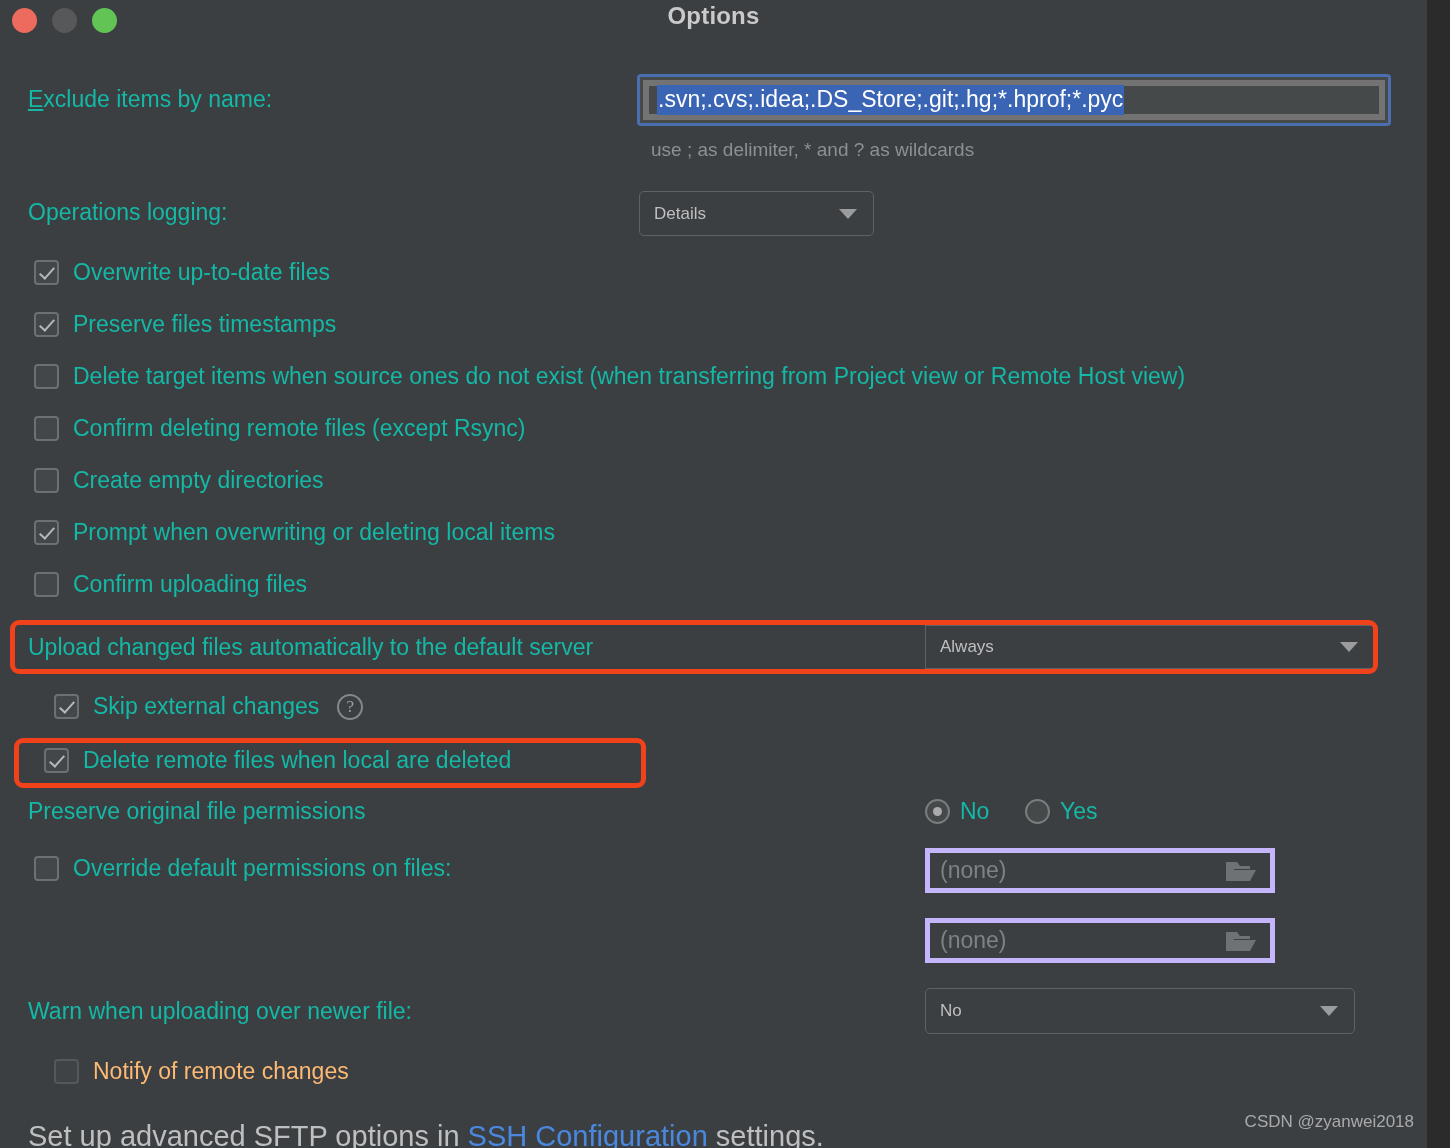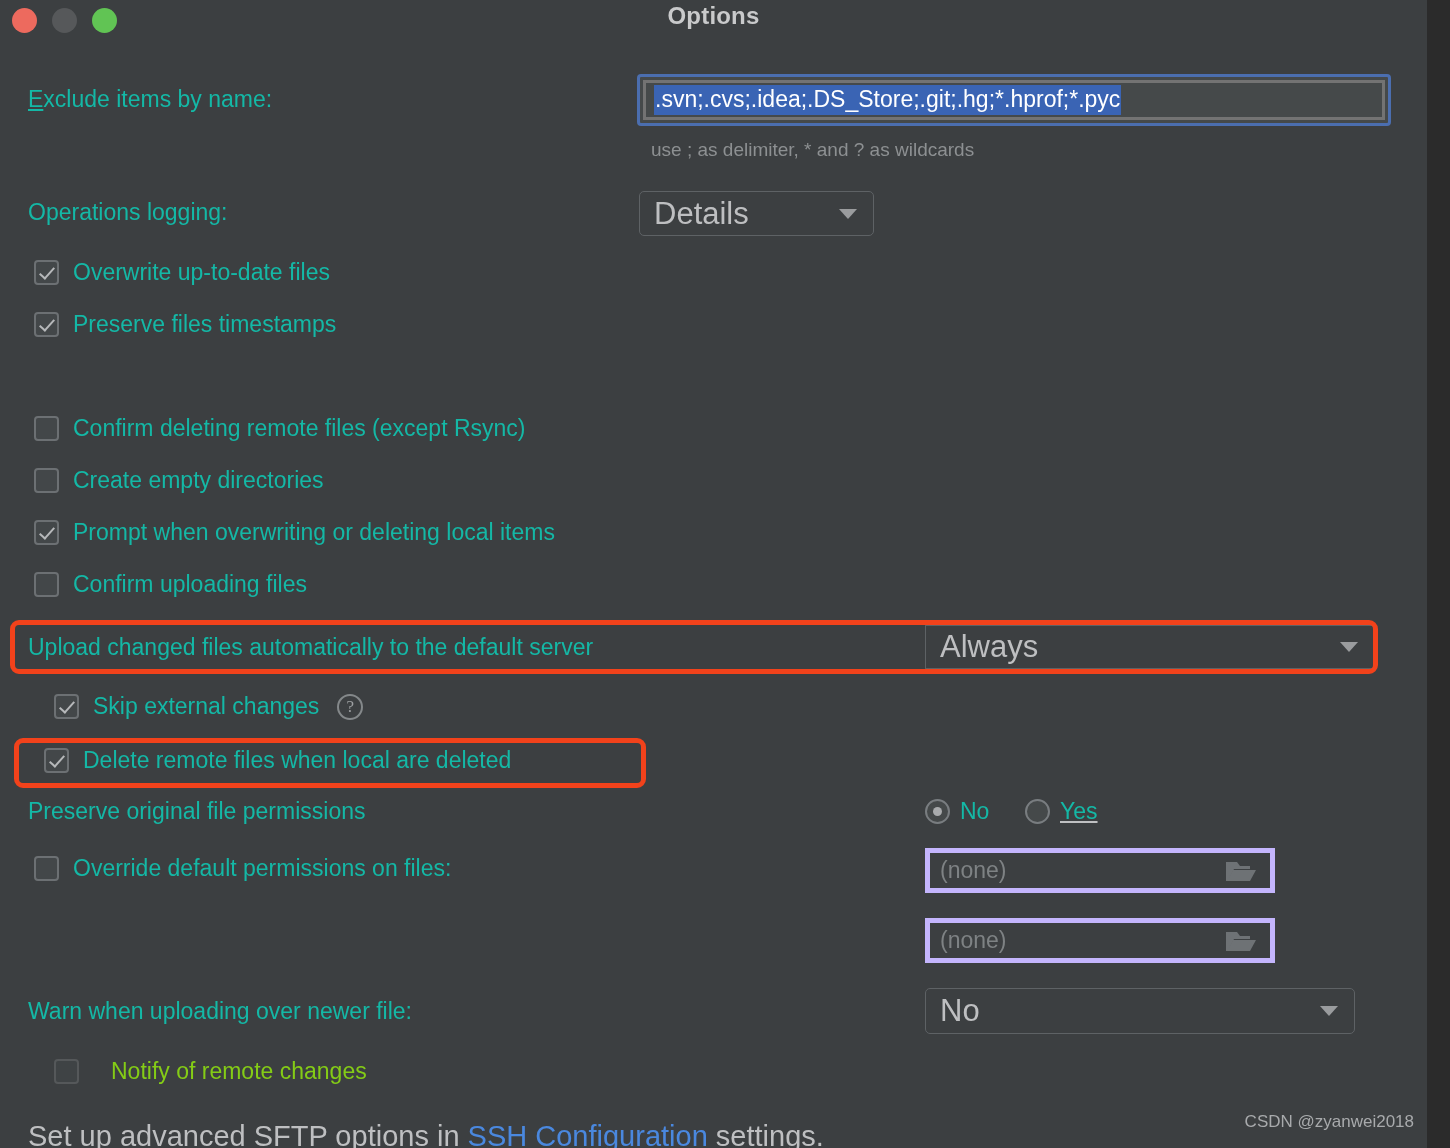--- a/index.html
+++ b/index.html
@@ -60,21 +60,21 @@
     color: #C9CACB;
     letter-spacing: 0.2px;
   }
 
   
   .label {
     font-size: 23px;
     color: #14b8a6;
     white-space: nowrap;
   }
-  .label.dim { color: #84cc16; margin-left: 18px; }
+  .label.dim { color: #fdba74; }
   .hint {
     font-size: 19px;
     color: #8D9092;
   }
 
   .mnemonic { text-decoration: underline; }
 
   
   #exclude-field-wrap {
     position: absolute;
@@ -82,21 +82,21 @@
     width: 754px; height: 52px;
     border: 3px solid #4B6EAF;
     border-radius: 4px;
     box-sizing: border-box;
     background: #45494A;
     padding: 3px;
   }
   #exclude-field {
     width: 100%; height: 100%;
     background: #45494A;
-    border: 3px solid #737373;
+    border: 6px solid #737373;
     box-sizing: border-box;
     display: flex;
     align-items: center;
     padding-left: 8px;
   }
   #exclude-value {
     font-size: 23px;
     background: #3A64B4;
     color: #FFFFFF;
     padding: 1px 1px 2px 1px;
@@ -108,21 +108,21 @@
   .combo {
     position: absolute;
     background: #3C3F41;
     border: 1px solid #5E6265;
     border-radius: 5px;
     box-sizing: border-box;
     display: flex;
     align-items: center;
   }
   .combo .combo-value {
-    font-size: 31px;
+    font-size: 17px;
     color: #BEBFC1;
     padding-left: 14px;
     flex: 1 1 auto;
     white-space: nowrap;
   }
   .combo .arrow {
     width: 34px;
     display: flex;
     align-items: center;
     justify-content: center;
@@ -286,20 +286,24 @@
   <div class="cbrow" style="left:34px;top:259px;">
     <span class="checkbox checked"></span>
     <span class="label">Overwrite up-to-date files</span>
   </div>
 
   <div class="cbrow" style="left:34px;top:311px;">
     <span class="checkbox checked"></span>
     <span class="label">Preserve files timestamps</span>
   </div>
 
+  <div class="cbrow" style="left:34px;top:363px;">
+    <span class="checkbox"></span>
+    <span class="label">Delete target items when source ones do not exist (when transferring from Project view or Remote Host view)</span>
+  </div>
 
   <div class="cbrow" style="left:34px;top:415px;">
     <span class="checkbox"></span>
     <span class="label">Confirm deleting remote files (except Rsync)</span>
   </div>
 
   <div class="cbrow" style="left:34px;top:467px;">
     <span class="checkbox"></span>
     <span class="label">Create empty directories</span>
   </div>
@@ -338,21 +342,21 @@
 
   <div class="annot" style="left:14px;top:738px;width:632px;height:50px;"></div>
 
   <div class="label" style="position:absolute;left:28px;top:798px;">Preserve original file permissions</div>
 
   <div class="cbrow" style="left:925px;top:798px;">
     <span class="radio selected"></span>
     <span class="label">No</span>
   </div>
 
-  <div class="cbrow" style="left:1025px;top:798px;text-decoration:underline;">
+  <div class="cbrow" style="left:1025px;top:798px;">
     <span class="radio"></span>
     <span class="label">Yes</span>
   </div>
 
   <div class="cbrow" style="left:34px;top:855px;">
     <span class="checkbox"></span>
     <span class="label">Override default permissions on files:</span>
   </div>
 
   <div class="browse-field" style="left:925px;top:848px;width:350px;height:45px;">

